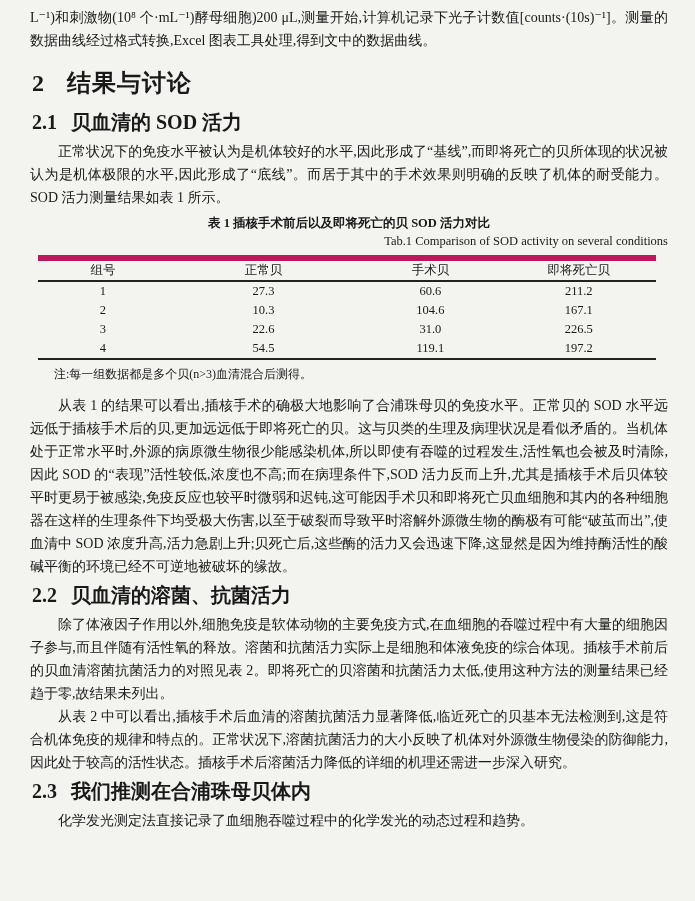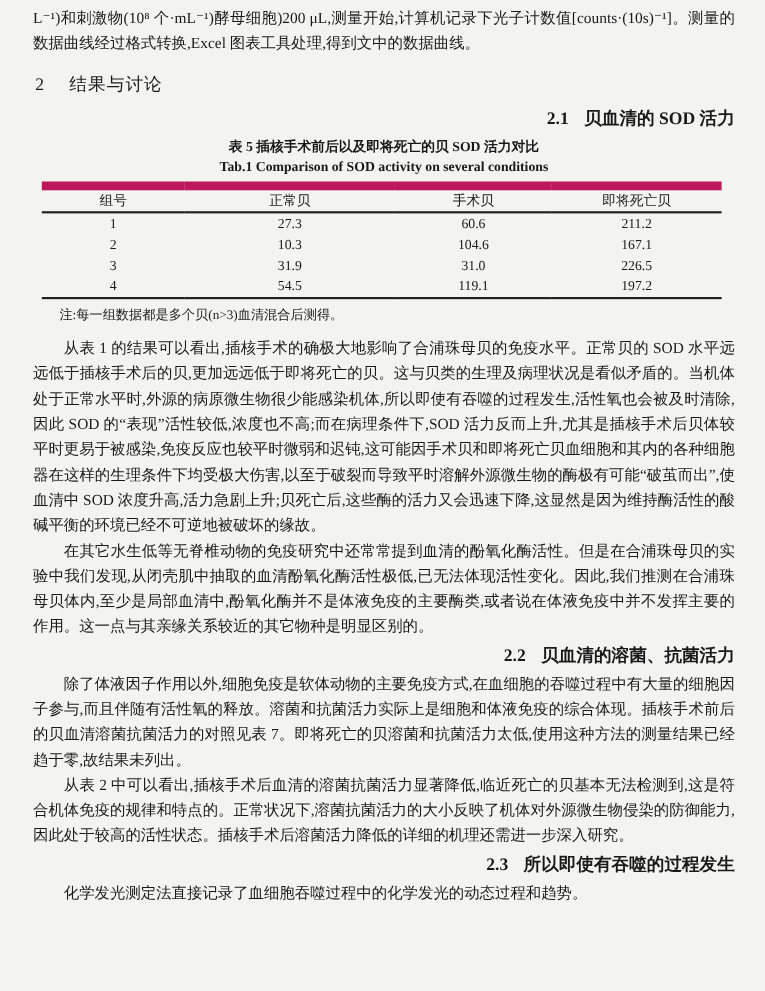--- a/index.html
+++ b/index.html
@@ -25,55 +25,54 @@
     font-size: 14px;
     line-height: 23px;
     text-align: justify;
     margin: 0;
   }
   .indent { text-indent: 2em; }
   .no-indent { text-indent: 0; }
 
   
   .sec-heading {
-    font-size: 16px;
-    font-weight: 400;
+    font-size: 24px;
+    font-weight: 700;
     margin: 15px 0 10px 2px;
     letter-spacing: 1px;
   }
   .sec-heading .sec-num { margin-right: 22px; }
 
   
   .sub-heading {
-    font-size: 16px;
+    font-size: 20px;
     font-weight: 700;
     margin: 4px 0 4px 2px;
-    text-align: right;
   }
   .sub-heading .sub-num { margin-right: 14px; }
 
   
   .table-wrap { margin-top: 5px; }
   .tbl-caption-cn {
     text-align: center;
     font-weight: 700;
     font-size: 12.5px;
     line-height: 18px;
   }
   .tbl-caption-en {
-    text-align: center;
-    font-weight: 700;
+    text-align: right;
+    font-weight: 400;
     font-size: 12.5px;
     line-height: 18px;
   }
   table.data-table {
     width: 618px;
     margin: 5px auto 0 8px;
     border-collapse: collapse;
-    border-top: 8px solid #be185d;
+    border-top: 6px solid #be185d;
     border-bottom: 2px solid #222;
     font-size: 12.5px;
   }
   table.data-table thead tr { border-bottom: 2px solid #222; }
   table.data-table th,
   table.data-table td {
     text-align: center;
     font-weight: 400;
     padding: 1px 0;
     line-height: 17px;
@@ -98,23 +97,24 @@
   <p class="body-text no-indent">L⁻¹)和刺激物(10⁸ 个·mL⁻¹)酵母细胞)200 μL,测量开始,计算机记录下光子计数值[counts·(10s)⁻¹]。测量的数据曲线经过格式转换,Excel 图表工具处理,得到文中的数据曲线。</p>
 
   <div class="sec-heading">
     <span class="sec-num">2</span><span>结果与讨论</span>
   </div>
 
   <div class="sub-heading">
     <span class="sub-num">2.1</span><span>贝血清的 SOD 活力</span>
   </div>
 
+  <p class="body-text indent">正常状况下的免疫水平被认为是机体较好的水平,因此形成了“基线”,而即将死亡的贝所体现的状况被认为是机体极限的水平,因此形成了“底线”。而居于其中的手术效果则明确的反映了机体的耐受能力。SOD 活力测量结果如表 1 所示。</p>
 
   <div class="table-wrap">
-    <div class="tbl-caption-cn">表 5  插核手术前后以及即将死亡的贝 SOD 活力对比</div>
+    <div class="tbl-caption-cn">表 1  插核手术前后以及即将死亡的贝 SOD 活力对比</div>
     <div class="tbl-caption-en">Tab.1  Comparison of SOD activity on several conditions</div>
 
     <table class="data-table">
       <colgroup>
         <col class="col-group">
           <col class="col-normal">
           <col class="col-surgery">
           <col class="col-dying">
       </colgroup>
       <thead>
@@ -133,47 +133,46 @@
           <td>211.2</td>
         </tr>
         <tr>
           <td>2</td>
           <td>10.3</td>
           <td>104.6</td>
           <td>167.1</td>
         </tr>
         <tr>
           <td>3</td>
-          <td>31.9</td>
+          <td>22.6</td>
           <td>31.0</td>
           <td>226.5</td>
         </tr>
         <tr>
           <td>4</td>
           <td>54.5</td>
           <td>119.1</td>
           <td>197.2</td>
         </tr>
       </tbody>
     </table>
 
     <div class="tbl-note">注:每一组数据都是多个贝(n&gt;3)血清混合后测得。</div>
   </div>
 
   <p class="body-text indent">从表 1 的结果可以看出,插核手术的确极大地影响了合浦珠母贝的免疫水平。正常贝的 SOD 水平远远低于插核手术后的贝,更加远远低于即将死亡的贝。这与贝类的生理及病理状况是看似矛盾的。当机体处于正常水平时,外源的病原微生物很少能感染机体,所以即使有吞噬的过程发生,活性氧也会被及时清除,因此 SOD 的“表现”活性较低,浓度也不高;而在病理条件下,SOD 活力反而上升,尤其是插核手术后贝体较平时更易于被感染,免疫反应也较平时微弱和迟钝,这可能因手术贝和即将死亡贝血细胞和其内的各种细胞器在这样的生理条件下均受极大伤害,以至于破裂而导致平时溶解外源微生物的酶极有可能“破茧而出”,使血清中 SOD 浓度升高,活力急剧上升;贝死亡后,这些酶的活力又会迅速下降,这显然是因为维持酶活性的酸碱平衡的环境已经不可逆地被破坏的缘故。</p>
 
-  <p class="body-text indent">在其它水生低等无脊椎动物的免疫研究中还常常提到血清的酚氧化酶活性。但是在合浦珠母贝的实验中我们发现,从闭壳肌中抽取的血清酚氧化酶活性极低,已无法体现活性变化。因此,我们推测在合浦珠母贝体内,至少是局部血清中,酚氧化酶并不是体液免疫的主要酶类,或者说在体液免疫中并不发挥主要的作用。这一点与其亲缘关系较近的其它物种是明显区别的。</p>
 
   <div class="sub-heading">
     <span class="sub-num">2.2</span><span>贝血清的溶菌、抗菌活力</span>
   </div>
 
-  <p class="body-text indent">除了体液因子作用以外,细胞免疫是软体动物的主要免疫方式,在血细胞的吞噬过程中有大量的细胞因子参与,而且伴随有活性氧的释放。溶菌和抗菌活力实际上是细胞和体液免疫的综合体现。插核手术前后的贝血清溶菌抗菌活力的对照见表 7。即将死亡的贝溶菌和抗菌活力太低,使用这种方法的测量结果已经趋于零,故结果未列出。</p>
+  <p class="body-text indent">除了体液因子作用以外,细胞免疫是软体动物的主要免疫方式,在血细胞的吞噬过程中有大量的细胞因子参与,而且伴随有活性氧的释放。溶菌和抗菌活力实际上是细胞和体液免疫的综合体现。插核手术前后的贝血清溶菌抗菌活力的对照见表 2。即将死亡的贝溶菌和抗菌活力太低,使用这种方法的测量结果已经趋于零,故结果未列出。</p>
 
   <p class="body-text indent">从表 2 中可以看出,插核手术后血清的溶菌抗菌活力显著降低,临近死亡的贝基本无法检测到,这是符合机体免疫的规律和特点的。正常状况下,溶菌抗菌活力的大小反映了机体对外源微生物侵染的防御能力,因此处于较高的活性状态。插核手术后溶菌活力降低的详细的机理还需进一步深入研究。</p>
 
   <div class="sub-heading">
-    <span class="sub-num">2.3</span><span>所以即使有吞噬的过程发生</span>
+    <span class="sub-num">2.3</span><span>我们推测在合浦珠母贝体内</span>
   </div>
 
   <p class="body-text indent">化学发光测定法直接记录了血细胞吞噬过程中的化学发光的动态过程和趋势。</p>
 
 </div>
 
 </body></html>

